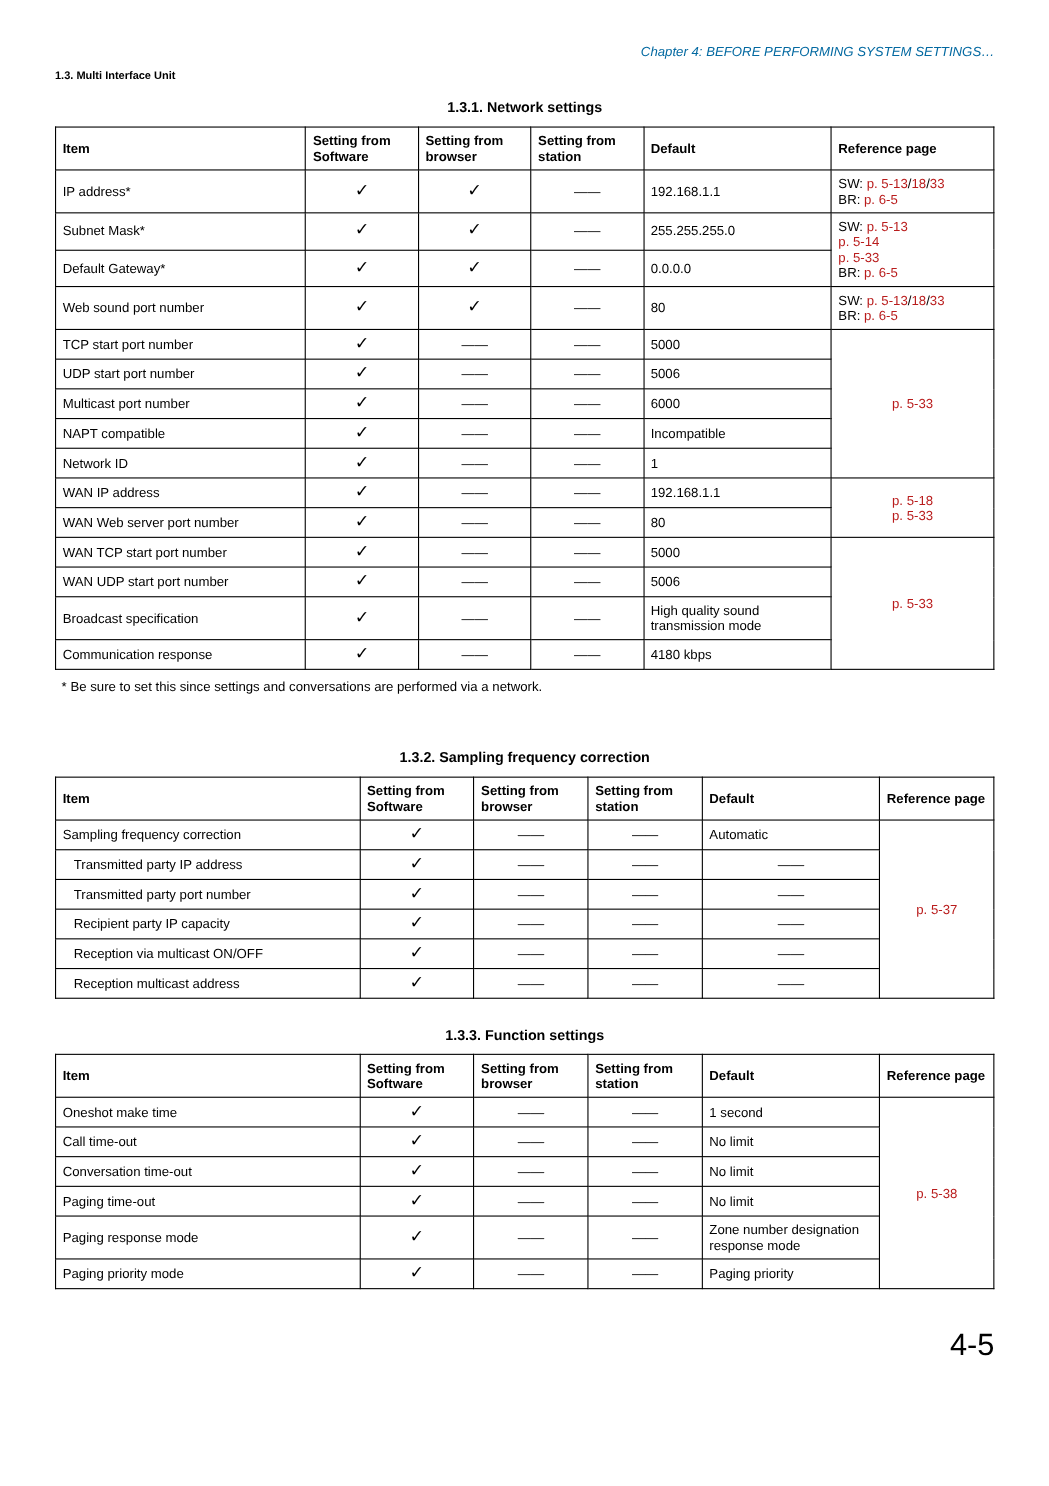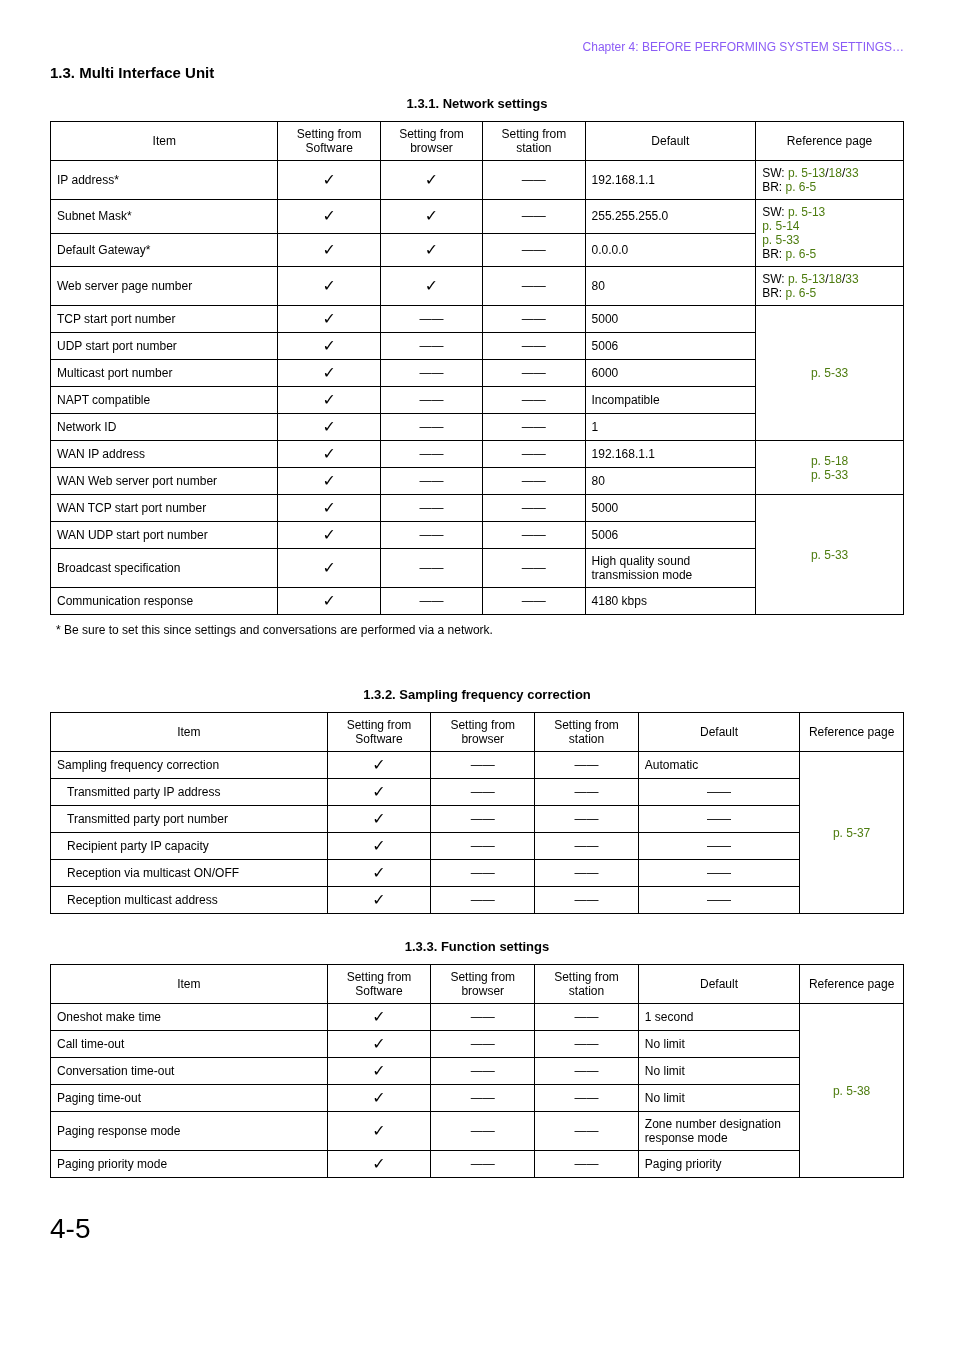--- a/index.html
+++ b/index.html
@@ -5,26 +5,27 @@
   body {
     font-family: Arial, Helvetica, sans-serif;
     font-size: 13px;
     color: #000;
     margin: 0;
     padding: 40px 50px;
     width: 854px;
   }
   .chapter-header {
     text-align: right;
-    color: #8b5cf6;
+    color: #0369a1;
+    font-style: italic;
     font-size: 12px;
     margin-bottom: 10px;
   }
   h2 {
-    font-size: 15px;
+    font-size: 10px;
     font-weight: bold;
     margin: 0 0 15px 0;
   }
   h3 {
     font-size: 13px;
     font-weight: bold;
     margin: 0 0 10px 0;
     text-align: center;
   }
   table {
@@ -33,33 +34,33 @@
     table-layout: fixed;
   }
   th, td {
     border: 1px solid #000;
     padding: 5px 6px;
     font-size: 12px;
     vertical-align: middle;
     text-align: left;
   }
   th {
-    font-weight: normal;
-    text-align: center;
+    font-weight: bold;
   }
   td.center { text-align: center; }
   .check { text-align: center; font-size: 16px; line-height: 1; }
   .dash  { text-align: center; }
-  .link { color: #4d7c0f; }
+  .link { color: #b91c1c; }
   .footnote {
     font-size: 12px;
     margin: 8px 0 25px 6px;
   }
   .section-gap { height: 25px; }
   .page-number {
+    text-align: right;
     font-size: 28px;
     margin-top: 35px;
   }
   .sub-indent td:first-child { padding-left: 16px; }
   
   .t1 col.c1 { width: 200px; }
   .t1 col.c2 { width: 90px; }
   .t1 col.c3 { width: 90px; }
   .t1 col.c4 { width: 90px; }
   .t1 col.c5 { width: 150px; }
@@ -125,21 +126,21 @@
 BR:  <span class="link">p. 6-5</span></td>
       </tr>
       <tr>
         <td>Default Gateway*</td>
         <td class="check">✓</td>
         <td class="check">✓</td>
         <td class="dash">——</td>
         <td>0.0.0.0</td>
       </tr>
       <tr>
-        <td>Web server page number</td>
+        <td>Web sound port number</td>
         <td class="check">✓</td>
         <td class="check">✓</td>
         <td class="dash">——</td>
         <td>80</td>
         <td rowspan="1" style="white-space: pre-line;">SW: <span class="link">p. 5-13</span>/<span class="link">18</span>/<span class="link">33</span>
 BR:  <span class="link">p. 6-5</span></td>
       </tr>
       <tr>
         <td>TCP start port number</td>
         <td class="check">✓</td>

